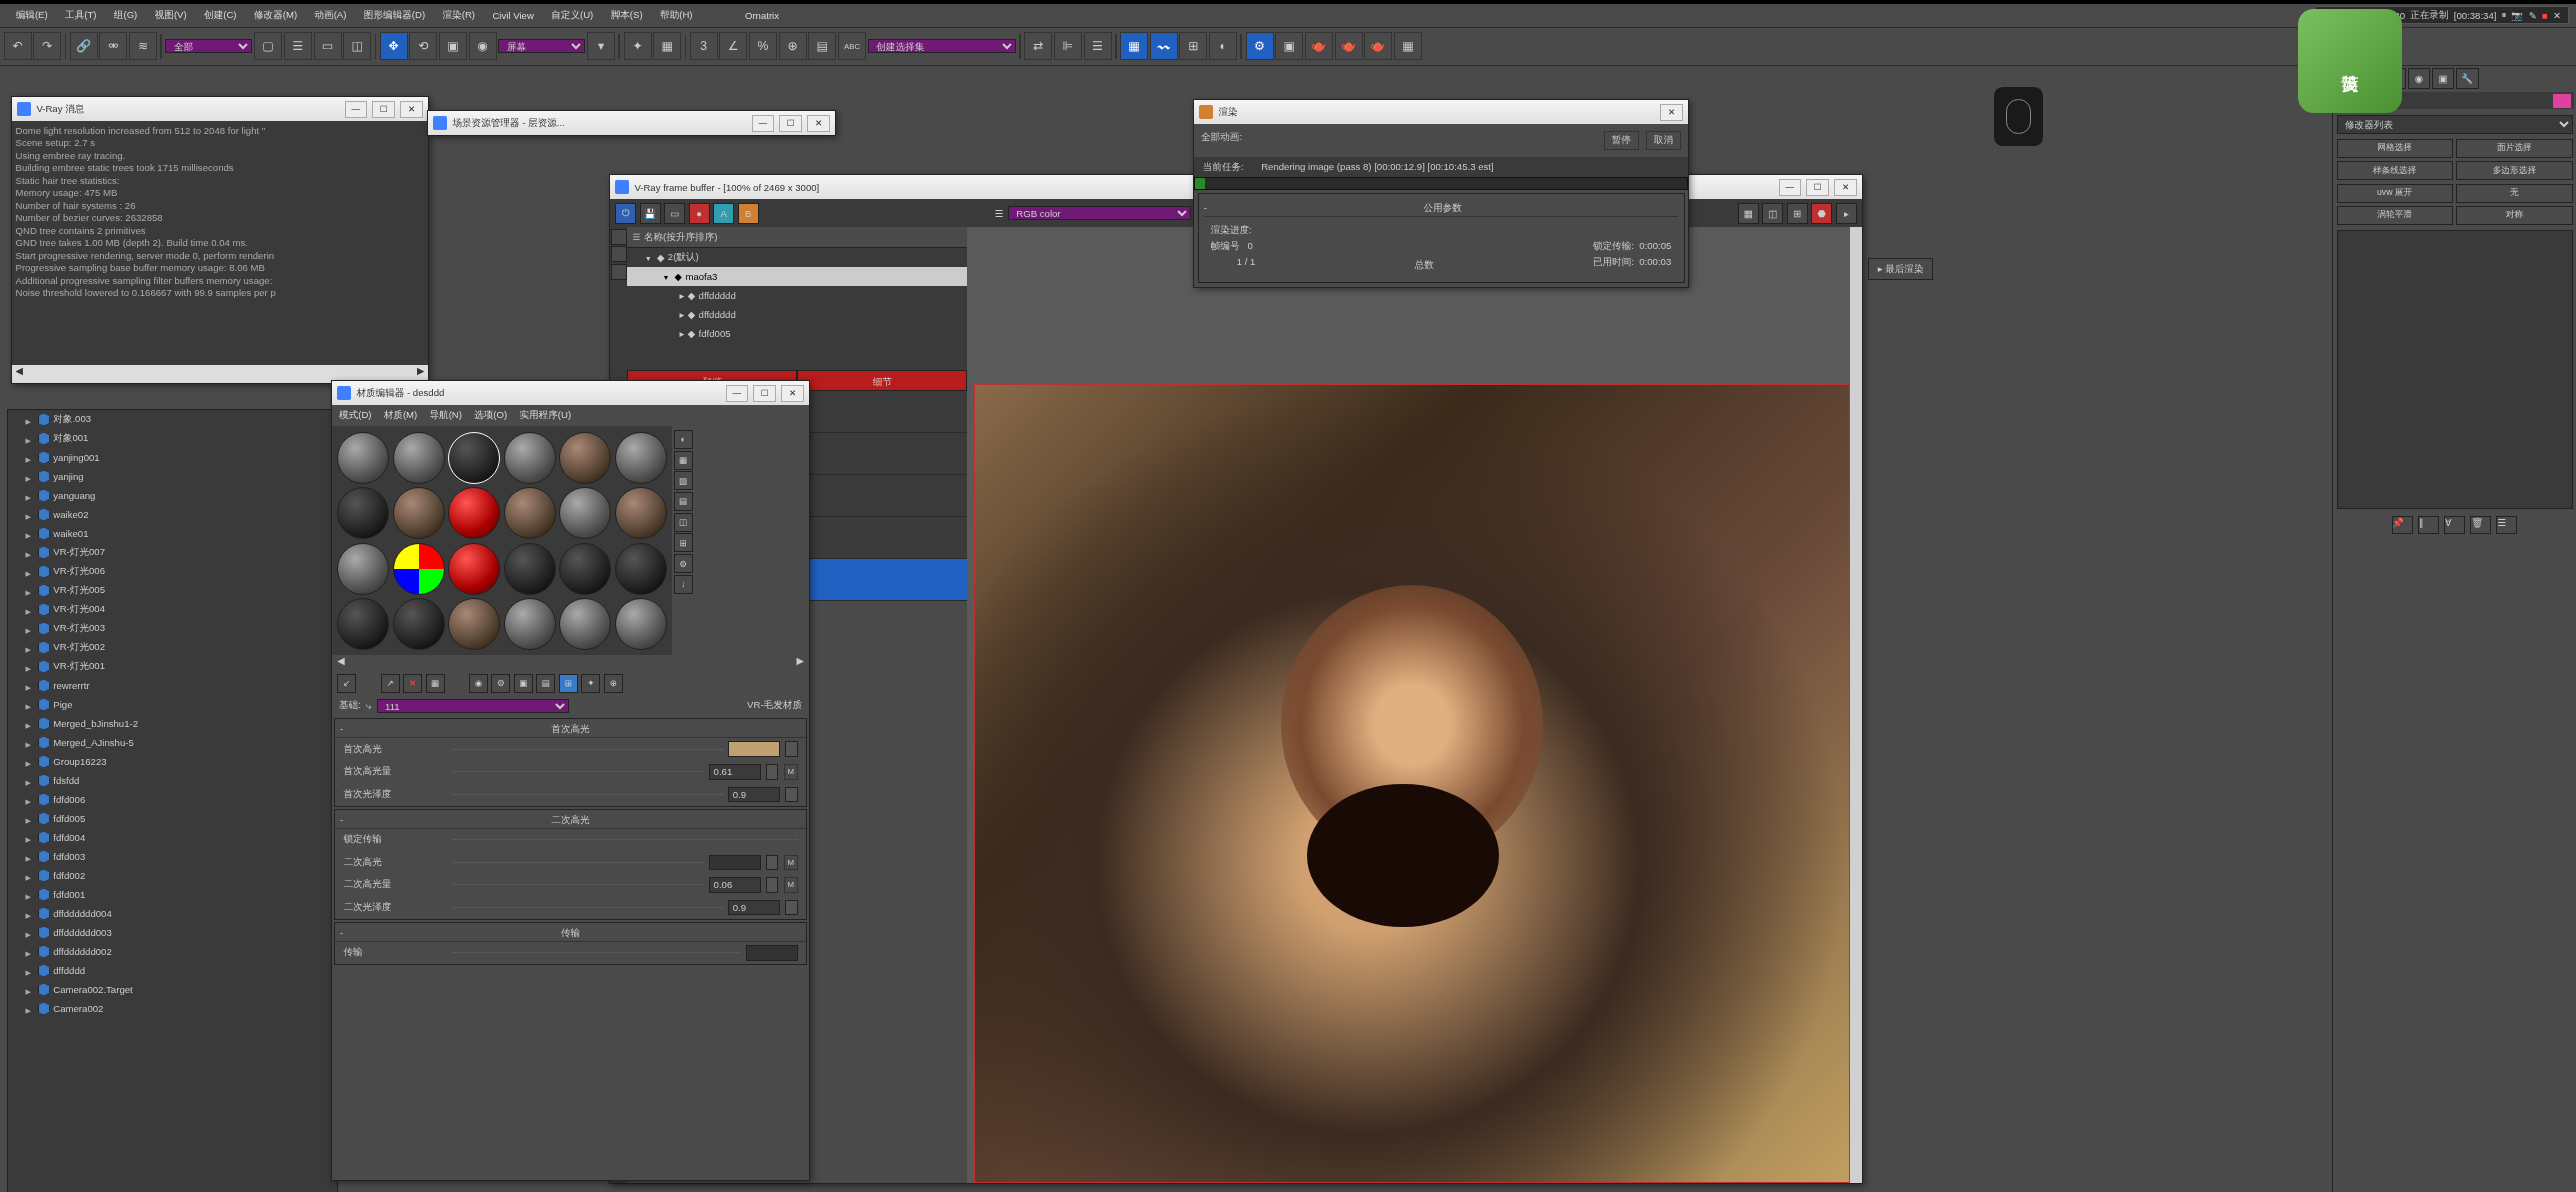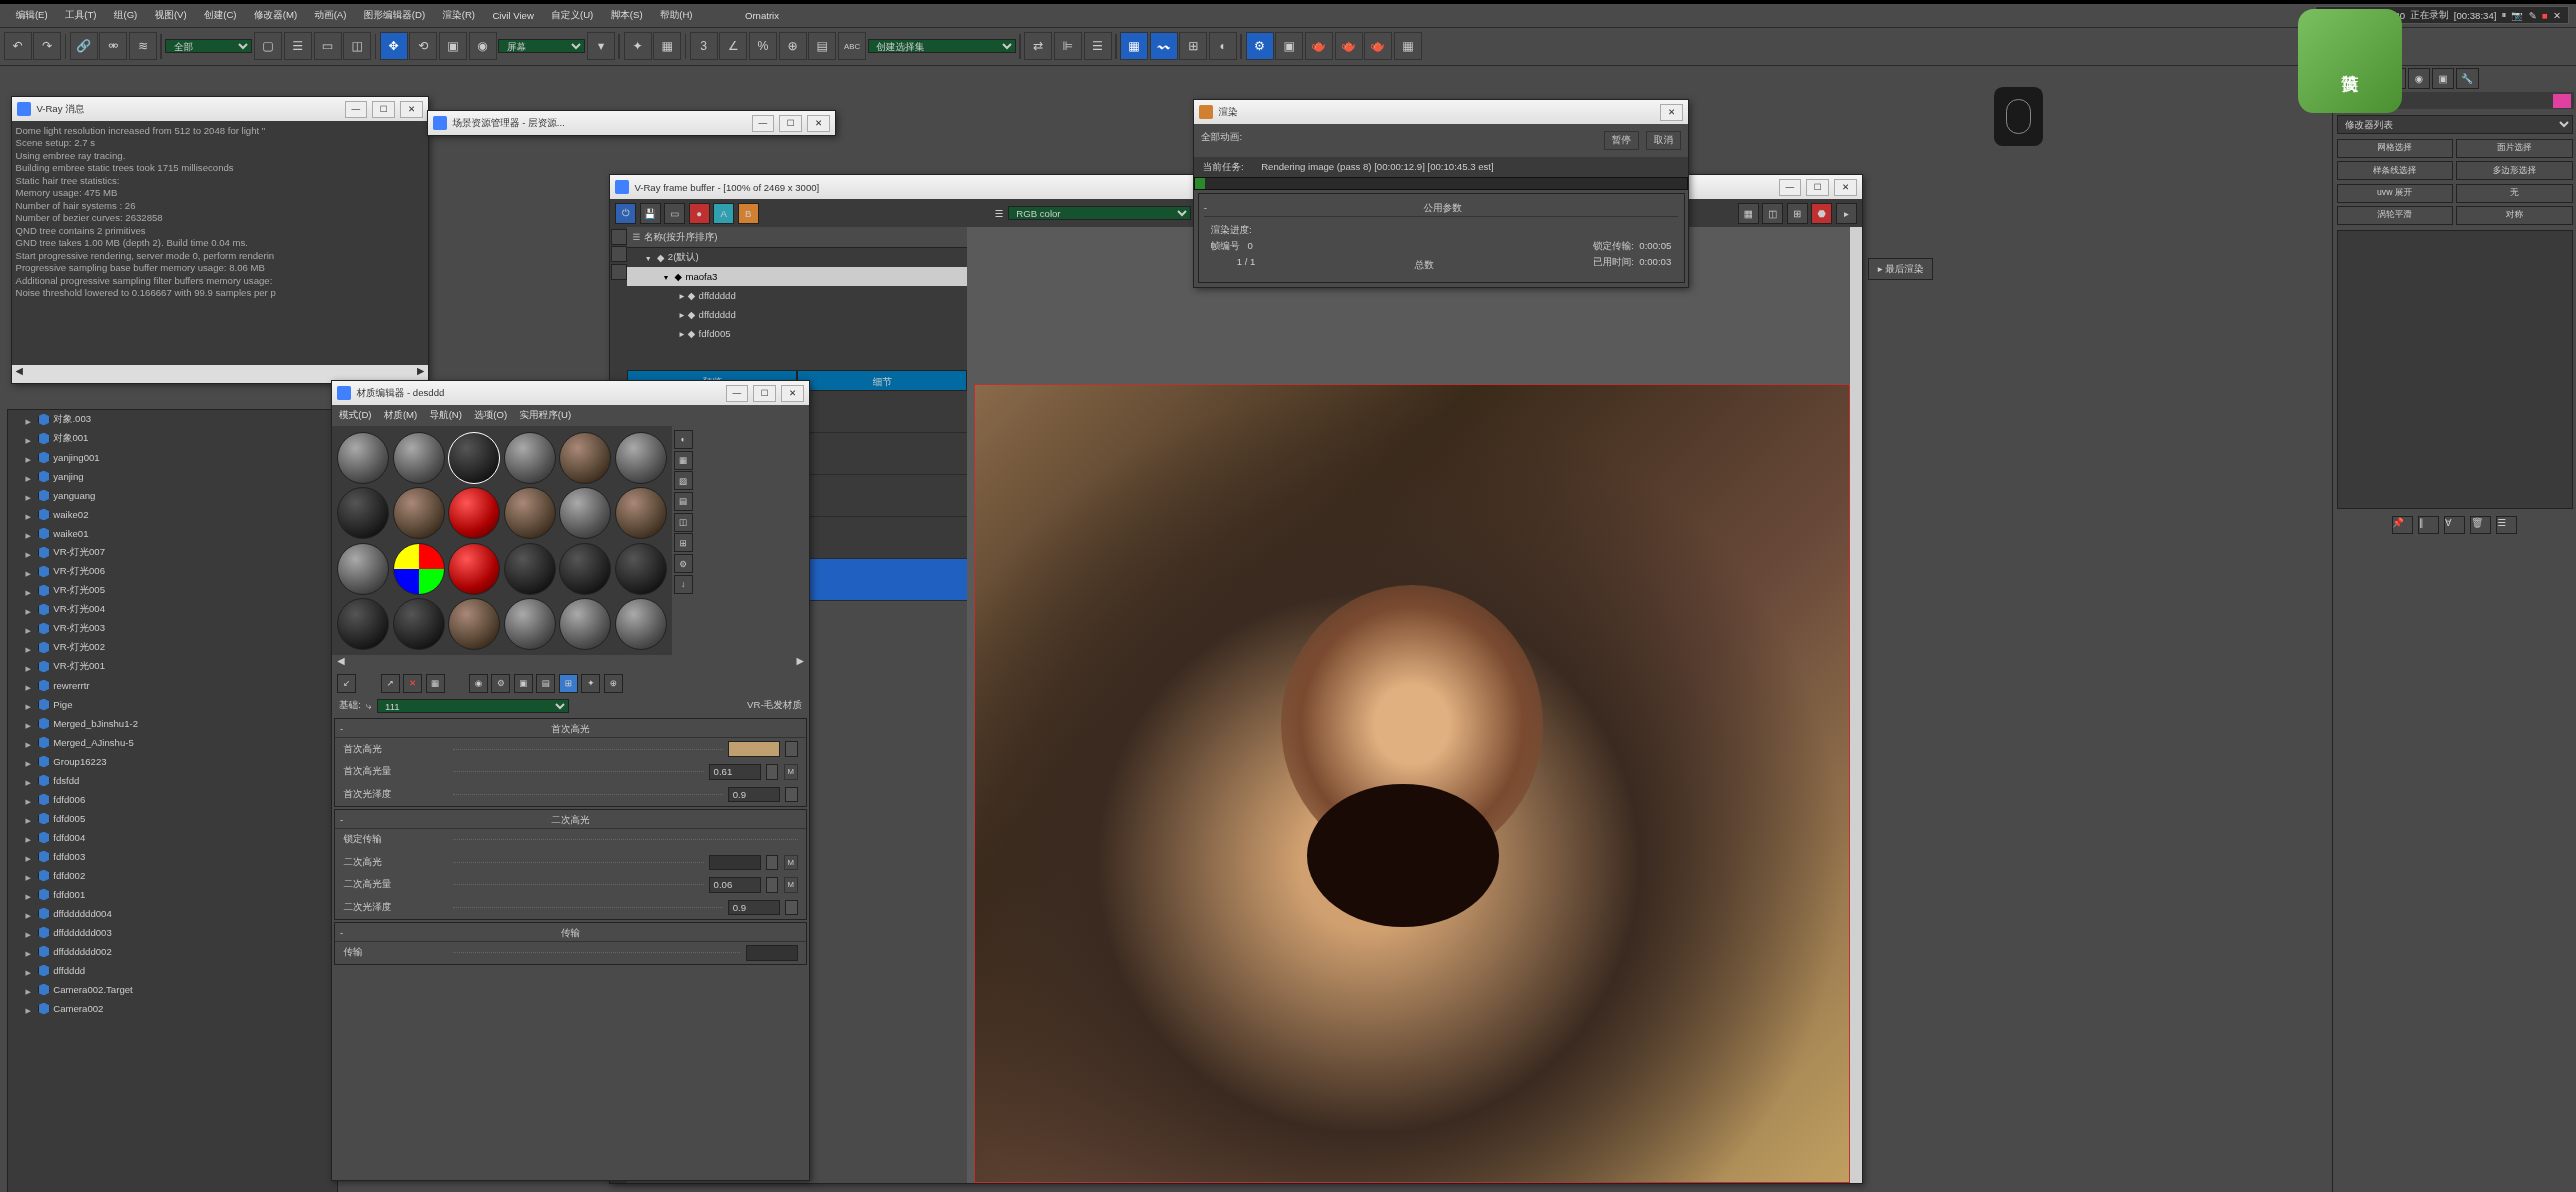--- a/index.html
+++ b/index.html
@@ -5,42 +5,42 @@
 *{margin:0;padding:0;box-sizing:border-box;font-family:Arial,"Microsoft YaHei",sans-serif;font-size:9.6px;user-select:none}
 body{background:#4a4a4a;width:2576px;height:1193px;overflow:hidden;position:relative;color:#ccc}
 .title-bar{height:3.5px;background:#000;position:relative}
 .menu-bar{height:24.4px;background:#4a4a4a;display:flex;align-items:center;padding:0 7px;border-bottom:0.9px solid #2a2a2a}
 .menu-item{padding:3.5px 8.7px;color:#ddd;cursor:pointer}
 .res-badge{margin-left:auto;display:flex;align-items:center;gap:5.2px;background:#2a2a2a;padding:1.7px 7px;border:0.9px solid #555}
 .toolbar{height:38px;background:#4a4a4a;display:flex;align-items:center;padding:0 3.5px;gap:1.7px;border-bottom:0.9px solid #2a2a2a}
 .tb-btn{width:28px;height:28px;background:#4a4a4a;border:0.9px solid #333;display:flex;align-items:center;justify-content:center;color:#ccc;cursor:pointer;font-size:12.2px}
 .tb-btn.blue{background:#2060c0;color:#fff}
 .tb-sep{width:1.7px;height:24.4px;background:#333;margin:0 1.7px}
-.tb-combo{height:14px;background:#14532d;border:0.9px solid #222;color:#ccc;padding:0 3.5px}
+.tb-combo{height:14px;background:#701a75;border:0.9px solid #222;color:#ccc;padding:0 3.5px}
 .window{position:absolute;background:#4a4a4a;border:0.9px solid #222;box-shadow:1.7px 1.7px 7px rgba(0,0,0,.5)}
 .win-title{height:24.4px;background:linear-gradient(#f5f5f5,#e0e0e0);display:flex;align-items:center;padding:0 5.2px;gap:5.2px;color:#333}
 .win-icon{width:14px;height:14px;background:#4080ff;border-radius:1.7px}
 .win-title-text{flex:1}
 .win-btn{width:22.6px;height:17.4px;border:0.9px solid #aaa;background:#eee;color:#333;display:flex;align-items:center;justify-content:center;cursor:pointer;font-size:8.7px}
 .log-body{background:#3a3a3a;color:#aaa;font-size:8.7px;padding:3.5px;height:244px;overflow:hidden;line-height:1.3}
 .scene-body{background:#3a3a3a;height:31px;display:flex;align-items:center;gap:10.4px;padding:0 7px}
 .scene-tab{color:#ccc;padding:3.5px 7px;cursor:pointer}
 .tree{background:#3a3a3a;width:100%}
 .tree-header{height:21px;background:#4a4a4a;border-bottom:0.9px solid #222;display:flex;align-items:center;padding:0 5.2px;gap:3.5px}
 .tree-row{display:flex;align-items:center;height:19px;padding-left:17.4px;gap:3.5px;color:#ccc;cursor:pointer}
 .tree-row.sel{background:#ccc;color:#000}
 .tree-cube{width:12.2px;height:12.2px;background:#3a7aca;border:0.9px solid #222;transform:rotate(0);clip-path:polygon(50% 0,100% 25%,100% 75%,50% 100%,0 75%,0 25%)}
 .tree-tri{width:8.7px;height:8.7px;color:#aaa}
 .vfb-toolbar{height:28px;background:#3a3a3a;display:flex;align-items:center;padding:0 5.2px;gap:3.5px}
 .vfb-btn{width:21px;height:21px;background:#4a4a4a;border:0.9px solid #222;cursor:pointer;display:flex;align-items:center;justify-content:center}
 .vfb-btn.red{background:#c03030}
 .vfb-btn.blue{background:#3060b0}
 .vfb-btn.cyan{background:#30a0b0}
 .vfb-btn.orange{background:#d08030}
-.vfb-tabs{height:21px;background:#0369a1;display:flex}
+.vfb-tabs{height:21px;background:#b91c1c;display:flex}
 .vfb-tab{flex:1;text-align:center;line-height:21px;border:0.9px solid #222;color:#ccc;cursor:pointer}
 .vfb-list{background:#3a3a3a}
 .vfb-item{display:flex;align-items:center;height:42px;padding:3.5px;border-bottom:0.9px solid #2a2a2a;gap:7px}
 .vfb-item.sel{background:#2060c0;color:#fff}
 .vfb-thumb{width:49px;height:35px;background:#222;border:0.9px solid #555}
 .vfb-info{display:flex;flex-direction:column;font-size:8.7px;line-height:1.2}
 .render-canvas{background:#5a5a5a;position:relative}
 .render-img{position:absolute;background:linear-gradient(135deg,#8a6a4a 0%,#3a2a1a 30%,#6a4a3a 60%,#c0a060 100%);border:0.9px solid #c03030}
 .render-overlay{position:absolute;inset:0;background:radial-gradient(ellipse at 45% 60%,#d0a070 10%,#3a2a20 40%,transparent 70%)}
 .mat-menu{height:21px;display:flex;align-items:center;gap:12.2px;padding:0 7px;color:#ddd;background:#4a4a4a}

